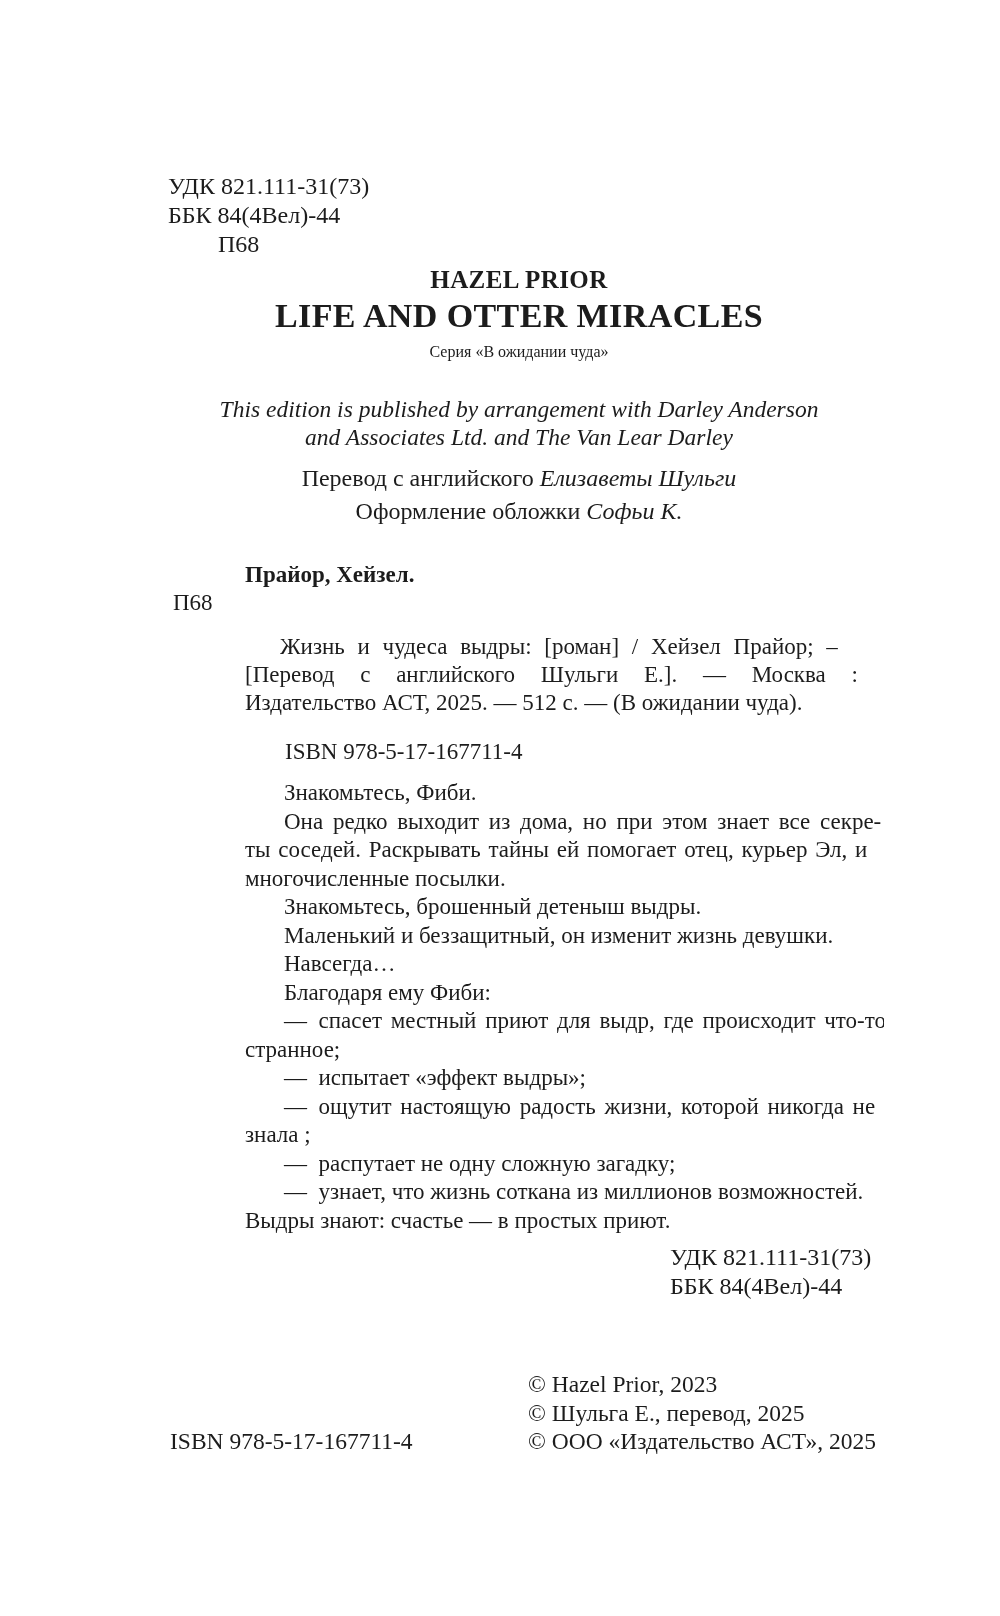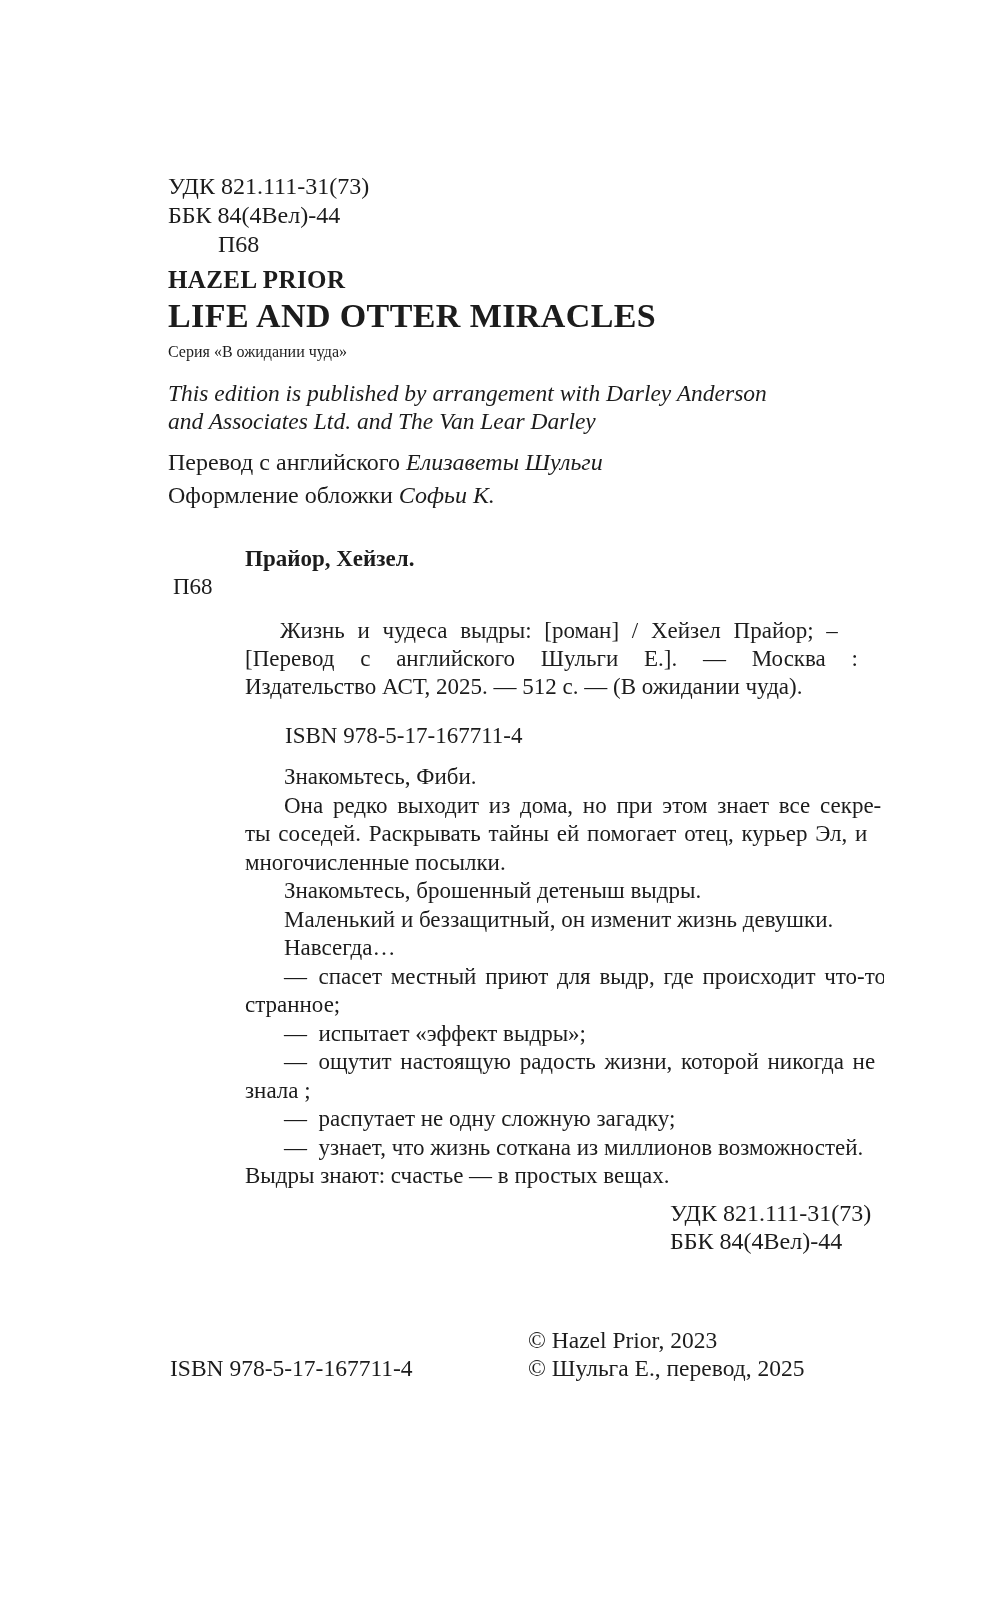--- a/index.html
+++ b/index.html
@@ -17,25 +17,25 @@
     left: 168px;
     top: 172px;
     width: 702px;
     white-space: nowrap;
   }
   
   .top-codes { font-size: 24px; line-height: 29px; }
   .code-indent { text-indent: 50px; }
 
   
-  .title-block { margin-top: 4px; }
+  .title-block { text-align: center; margin-top: 4px; }
   .tb-author  { font-weight: bold; font-size: 25px; line-height: 34px; letter-spacing: 0.4px; }
   .tb-title   { font-weight: bold; font-size: 34px; line-height: 37px; letter-spacing: 0.4px; }
   .tb-series  { font-size: 16px; line-height: 36px; }
-  .tb-rights  { font-style: italic; font-size: 23.5px; line-height: 28px; margin-top: 9px; }
+  .tb-rights  { font-style: italic; font-size: 23.5px; line-height: 28px; margin-top: 25px; }
   .tb-translation { font-size: 24px; line-height: 34px; margin-top: 10px; }
   .tb-cover   { font-size: 24px; line-height: 33px; }
   .ital-name  { font-style: italic; margin-left: 6px; }
 
   
   .catalog {
     position: relative;
     margin-left: 77px;
     width: 625px;
     margin-top: 33px;
@@ -103,37 +103,39 @@
     <div class="isbn-line">ISBN 978-5-17-167711-4</div>
 
     <div class="annotation">
         <div class="line indent">Знакомьтесь, Фиби.</div>
         <div class="line indent" style="word-spacing: 4px;">Она редко выходит из дома, но при этом знает все секре-</div>
         <div class="line" style="word-spacing: 2px;">ты соседей. Раскрывать тайны ей помогает отец, курьер Эл, и</div>
         <div class="line">многочисленные посылки.</div>
         <div class="line indent">Знакомьтесь, брошенный детеныш выдры.</div>
         <div class="line indent">Маленький и беззащитный, он изменит жизнь девушки.</div>
         <div class="line indent">Навсегда…</div>
+        <div class="line indent">Благодаря ему Фиби:</div>
         <div class="line indent" style="word-spacing: 3px;">— спасет местный приют для выдр, где происходит что-то</div>
         <div class="line">странное;</div>
         <div class="line indent">— испытает «эффект выдры»;</div>
         <div class="line indent" style="word-spacing: 3px;">— ощутит настоящую радость жизни, которой никогда не</div>
         <div class="line">знала ;</div>
         <div class="line indent">— распутает не одну сложную загадку;</div>
         <div class="line indent">— узнает, что жизнь соткана из миллионов возможностей.</div>
-        <div class="line">Выдры знают: счастье — в простых вещах.</div>
+        <div class="line">Выдры знают: счастье — в простых приют.</div>
       </div>
 
     <div class="bottom-codes">
       <div>УДК 821.111-31(73)</div>
       <div>ББК 84(4Вел)-44</div>
     </div>
 
     <div class="copyright-row">
       <div class="isbn-bottom">ISBN 978-5-17-167711-4</div>
       <div class="copyright-col">
           <div class="line">© Hazel Prior, 2023</div>
           <div class="line">© Шульга Е., перевод, 2025</div>
+          <div class="line">© ООО «Издательство АСТ», 2025</div>
         </div>
     </div>
 
   </div>
 </div>
 
 </body></html>

